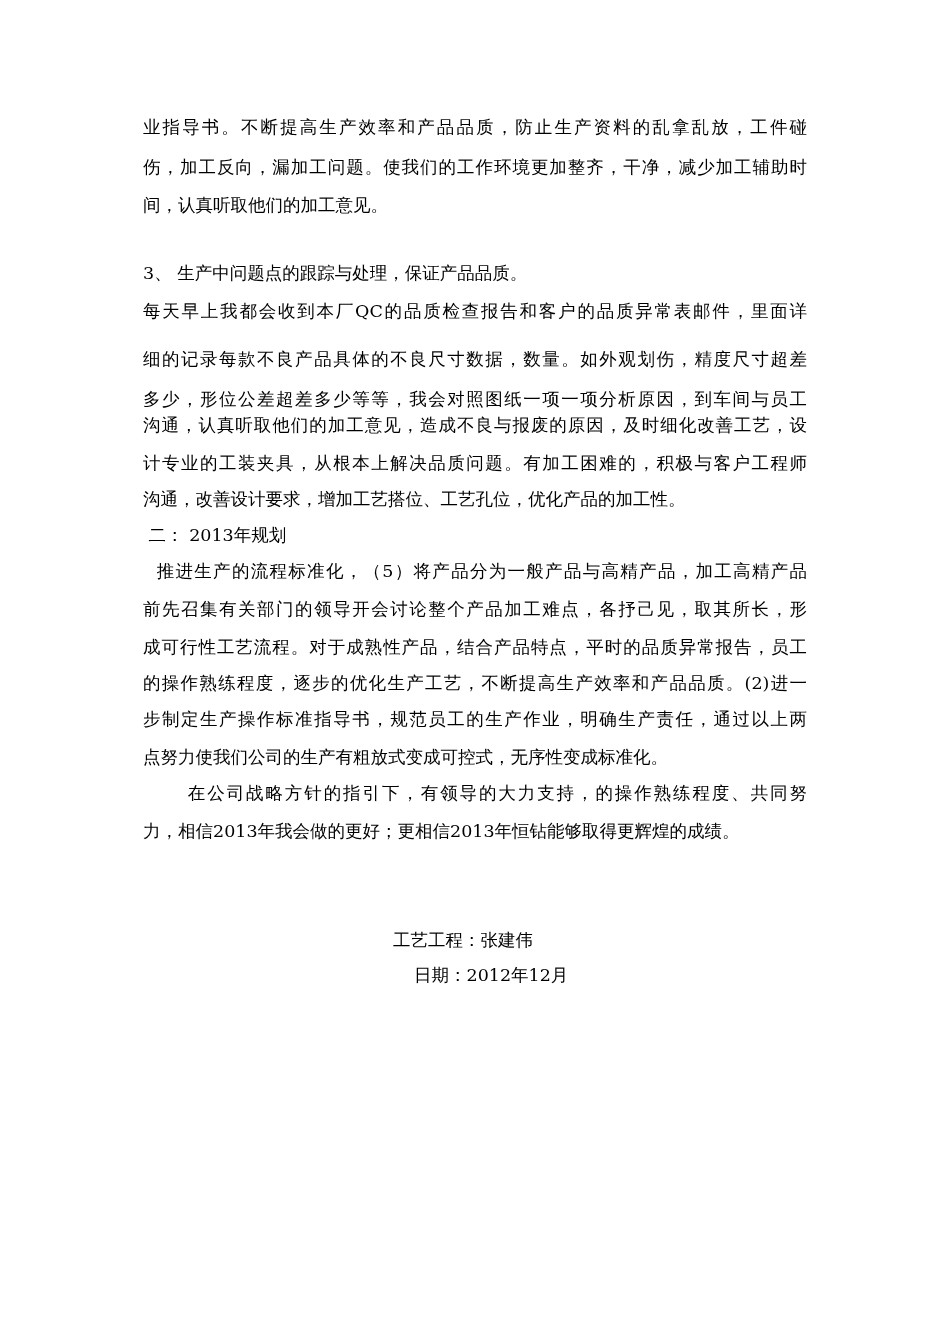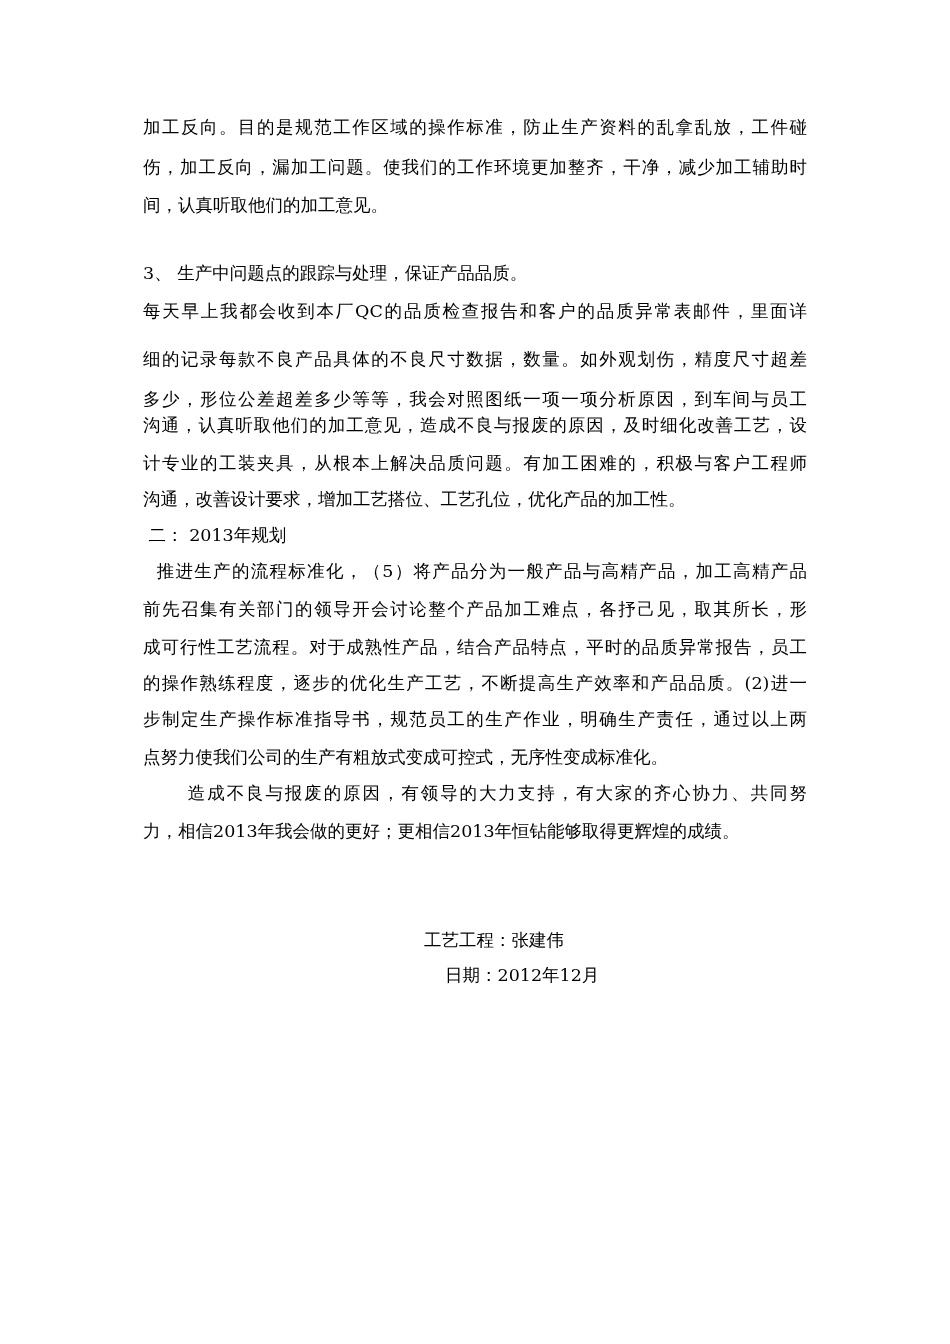--- a/index.html
+++ b/index.html
@@ -2,27 +2,27 @@
 <html><head>
 <meta charset="utf-8">
 <style>
   html, body { margin:0; padding:0; background:#ffffff; }
   body { width:950px; height:1344px; position:relative; overflow:hidden;
          font-family:"DejaVu Serif","Liberation Serif",serif; color:#000; }
   .page { position:absolute; left:143px; top:0; width:664px; }
   .line { position:absolute; left:0; width:664px; height:38px; line-height:38px;
           font-size:17.5px; white-space:nowrap; text-align:justify; text-align-last:justify; }
   .line.last { text-align-last:left; }
-  .line.center { text-align:left; text-align-last:left;margin-left:31px; }
+  .line.center { text-align:left; text-align-last:left; }
 </style>
 </head>
 <body>
 
 <div class="page">
-  <div class="line" style="top:108px">加工反向。目的是规范工作区域的操作标准，防止生产资料的乱拿乱放，工件碰</div>
+  <div class="line" style="top:108px">业指导书。不断提高生产效率和产品品质，防止生产资料的乱拿乱放，工件碰</div>
   <div class="line" style="top:148px">伤，加工反向，漏加工问题。使我们的工作环境更加整齐，干净，减少加工辅助时</div>
   <div class="line last" style="top:186px">间，认真听取他们的加工意见。</div>
 
   <div class="line last" style="top:254px">3、 生产中问题点的跟踪与处理，保证产品品质。</div>
 
   <div class="line" style="top:292px">每天早上我都会收到本厂QC的品质检查报告和客户的品质异常表邮件，里面详</div>
   <div class="line" style="top:340px">细的记录每款不良产品具体的不良尺寸数据，数量。如外观划伤，精度尺寸超差</div>
   <div class="line" style="top:380px">多少，形位公差超差多少等等，我会对照图纸一项一项分析原因，到车间与员工</div>
   <div class="line" style="top:406px">沟通，认真听取他们的加工意见，造成不良与报废的原因，及时细化改善工艺，设</div>
   <div class="line" style="top:444px">计专业的工装夹具，从根本上解决品质问题。有加工困难的，积极与客户工程师</div>
@@ -30,18 +30,18 @@
 
   <div class="line last" style="top:516px; white-space:pre"> 二： 2013年规划</div>
 
   <div class="line" style="top:552px; white-space:pre">  推进生产的流程标准化，（5）将产品分为一般产品与高精产品，加工高精产品</div>
   <div class="line" style="top:590px">前先召集有关部门的领导开会讨论整个产品加工难点，各抒己见，取其所长，形</div>
   <div class="line" style="top:628px">成可行性工艺流程。对于成熟性产品，结合产品特点，平时的品质异常报告，员工</div>
   <div class="line" style="top:664px">的操作熟练程度，逐步的优化生产工艺，不断提高生产效率和产品品质。(2)进一</div>
   <div class="line" style="top:700px">步制定生产操作标准指导书，规范员工的生产作业，明确生产责任，通过以上两</div>
   <div class="line last" style="top:738px">点努力使我们公司的生产有粗放式变成可控式，无序性变成标准化。</div>
 
-  <div class="line" style="top:774px; white-space:pre">      造成不良与报废的原因，有领导的大力支持，有大家的齐心协力、共同努</div>
+  <div class="line" style="top:774px; white-space:pre">      在公司战略方针的指引下，有领导的大力支持，的操作熟练程度、共同努</div>
   <div class="line last" style="top:812px">力，相信2013年我会做的更好；更相信2013年恒钻能够取得更辉煌的成绩。</div>
 
   <div class="line center" style="top:921px; left:250px; width:200px">工艺工程：张建伟</div>
   <div class="line center" style="top:956px; left:271px; width:220px">日期：2012年12月</div>
 </div>
 
 </body></html>

